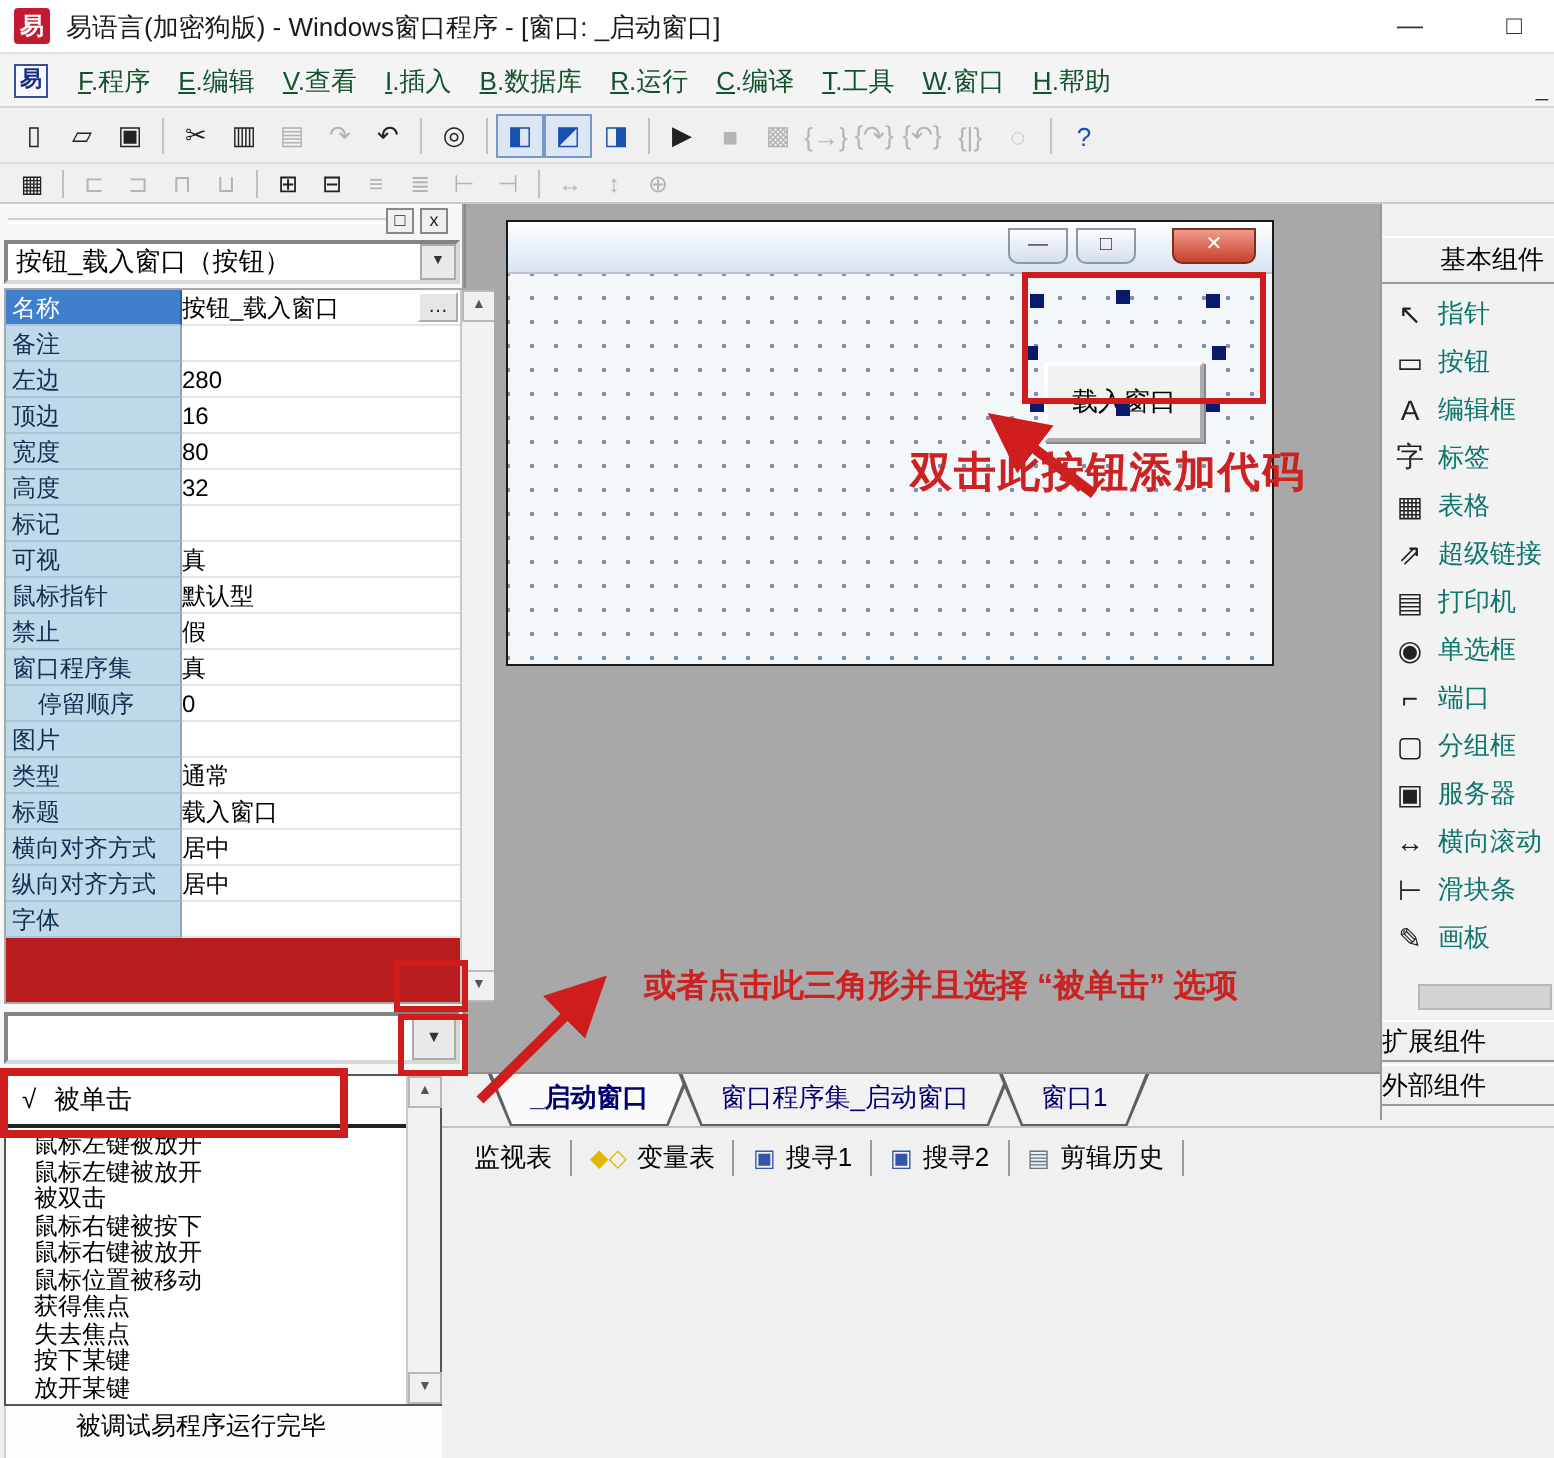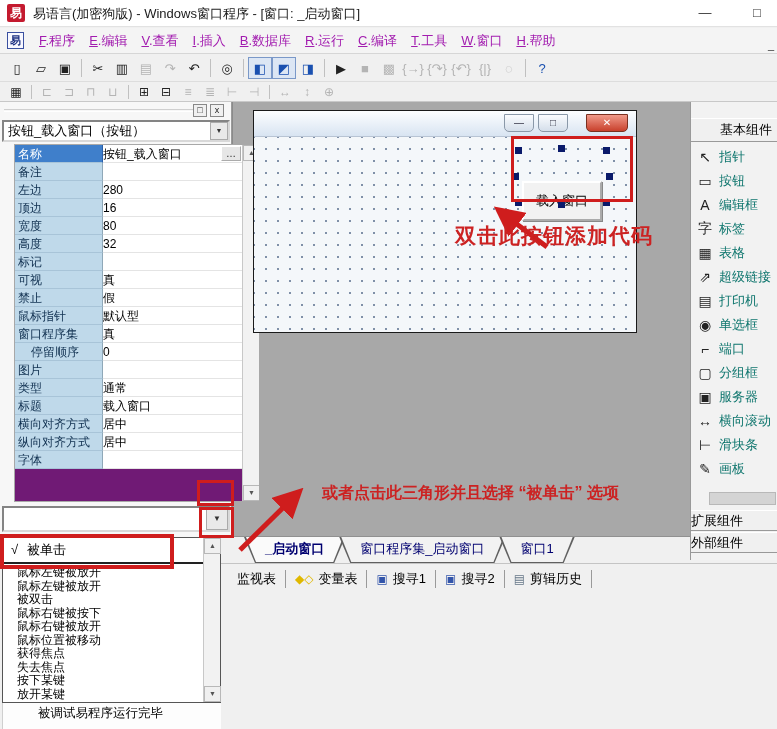--- a/index.html
+++ b/index.html
@@ -11,21 +11,21 @@
   #titlebar { left:0; top:0; width:777px; height:27px; background:#ffffff; border-bottom:1px solid #e2e2e2; }
   #app-icon { left:7px; top:4px; width:18px; height:18px; background:#c41a2f; color:#fff; font-size:12px; font-weight:bold; text-align:center; line-height:18px; border-radius:2px; }
   #title-text { left:33px; top:0; height:27px; line-height:27px; font-size:13px; color:#1a1a1a; }
   .win-btn { top:2px; width:26px; height:22px; text-align:center; line-height:22px; font-size:13px; color:#333; }
   #btn-min { left:692px; } #btn-max { left:744px; }
 
   
   #menubar { left:0; top:28px; width:777px; height:26px; background:#f4f4f4; border-bottom:1px solid #d6d6d6; display:flex; align-items:center; }
   #menu-icon { width:17px; height:17px; margin-left:7px; border:1px solid #3a50a0; color:#1a2e80; background:#f8f8ff; font-size:11px; font-weight:bold; text-align:center; line-height:15px; flex:none; }
   #menu-items { display:flex; margin-left:8px; }
-  .menu-item { padding:0 7px; font-size:13px; color:#a21caf; line-height:25px; white-space:nowrap; }
+  .menu-item { padding:0 7px; font-size:13px; color:#14532d; line-height:25px; white-space:nowrap; }
   #menu-overflow { position:absolute; right:3px; bottom:2px; font-size:11px; color:#333; }
 
   
   #toolbar1 { left:0; top:55px; width:777px; height:27px; background:#f0f0f0; border-bottom:1px solid #ddd; display:flex; align-items:center; padding-left:5px; }
   #toolbar2 { left:0; top:82px; width:777px; height:20px; background:#f0f0f0; border-bottom:1px solid #c8c8c8; display:flex; align-items:center; padding-left:5px; }
   .tb-btn { width:24px; height:22px; display:flex; align-items:center; justify-content:center; font-size:13px; color:#222; flex:none; }
   #toolbar2 .tb-btn { width:22px; height:17px; font-size:12px; }
   .tb-btn.disabled { color:#b4b4b4; }
   .tb-btn.accent { color:#1a50b0; }
   .tb-btn.pressed { border:1px solid #7a98c8; background:#dce6f4; }
@@ -37,21 +37,21 @@
 
   
   #left-panel { left:0; top:102px; width:232px; height:436px; background:#f7f7f7; border-right:1px solid #9a9a9a; }
   #panel-grip { position:absolute; left:4px; top:7px; width:196px; height:3px; border-top:1px solid #cfcfcf; border-bottom:1px solid #fff; }
   .mini-btn { position:absolute; top:2px; width:14px; height:13px; border:1px solid #888; background:#f0f0f0; font-size:9px; line-height:11px; text-align:center; color:#222; }
   #panel-max { right:24px; } #panel-close { right:7px; }
   #obj-combo { position:absolute; left:2px; top:18px; width:228px; height:22px; background:#fff; border:2px inset #d8d8d8; }
   #obj-combo-text { position:absolute; left:4px; top:0; line-height:18px; font-size:13px; color:#000000; width:196px; }
   .dd-btn { position:absolute; right:0; top:0; width:18px; height:18px; background:#e9e9e9; border:1px solid #aaa; font-size:7px; color:#333; text-align:center; line-height:16px; }
 
-  #prop-grid { position:absolute; left:14px; top:42px; width:246px; height:358px; background:#701a75; border:1px solid #a8a8a8; overflow:hidden; }
+  #prop-grid { position:absolute; left:2px; top:42px; width:246px; height:358px; background:#b91c1c; border:1px solid #a8a8a8; overflow:hidden; }
   .prop-row { display:flex; height:18px; }
   .prop-label { width:88px; background:#bfd9ea; font-size:12px; color:#103050; padding-left:3px; line-height:18px; border-bottom:1px solid #a8c4d8; border-right:1px solid #8fa8b8; white-space:nowrap; overflow:hidden; flex:none; }
   .prop-label.indent { padding-left:16px; }
   .prop-value { flex:1; background:#fff; font-size:12px; color:#000; line-height:18px; border-bottom:1px solid #e4e4e4; white-space:nowrap; overflow:hidden; position:relative; }
   .prop-row.selected .prop-label { background:#3f7fcb; color:#fff; border-right-color:#2a5fa8; }
   #ellipsis-btn { position:absolute; right:1px; top:1px; width:20px; height:15px; background:#e6e6e6; border:1px outset #fff; font-size:10px; line-height:13px; text-align:center; color:#222; }
   #grid-vsb { position:absolute; right:0; top:0; width:17px; height:100%; background:#f2f2f2; border-left:1px solid #c8c8c8; }
   .sb-arrow { position:absolute; left:0; width:17px; height:16px; background:#f0f0f0; border:1px solid #b8b8b8; font-size:7px; color:#555; text-align:center; line-height:14px; }
   #grid-sb-up { top:0; } #grid-sb-down { bottom:0; }
 
@@ -320,26 +320,26 @@
         </div>
         <div class="prop-row">
           <div class="prop-label">标记</div>
           <div class="prop-value"></div>
         </div>
         <div class="prop-row">
           <div class="prop-label">可视</div>
           <div class="prop-value">真</div>
         </div>
         <div class="prop-row">
+          <div class="prop-label">鼠标指针</div>
+          <div class="prop-value">默认型</div>
+        </div>
+        <div class="prop-row">
           <div class="prop-label">禁止</div>
           <div class="prop-value">假</div>
-        </div>
-        <div class="prop-row">
-          <div class="prop-label">鼠标指针</div>
-          <div class="prop-value">默认型</div>
         </div>
         <div class="prop-row">
           <div class="prop-label">窗口程序集</div>
           <div class="prop-value">真</div>
         </div>
         <div class="prop-row">
           <div class="prop-label indent">停留顺序</div>
           <div class="prop-value">0</div>
         </div>
         <div class="prop-row">

